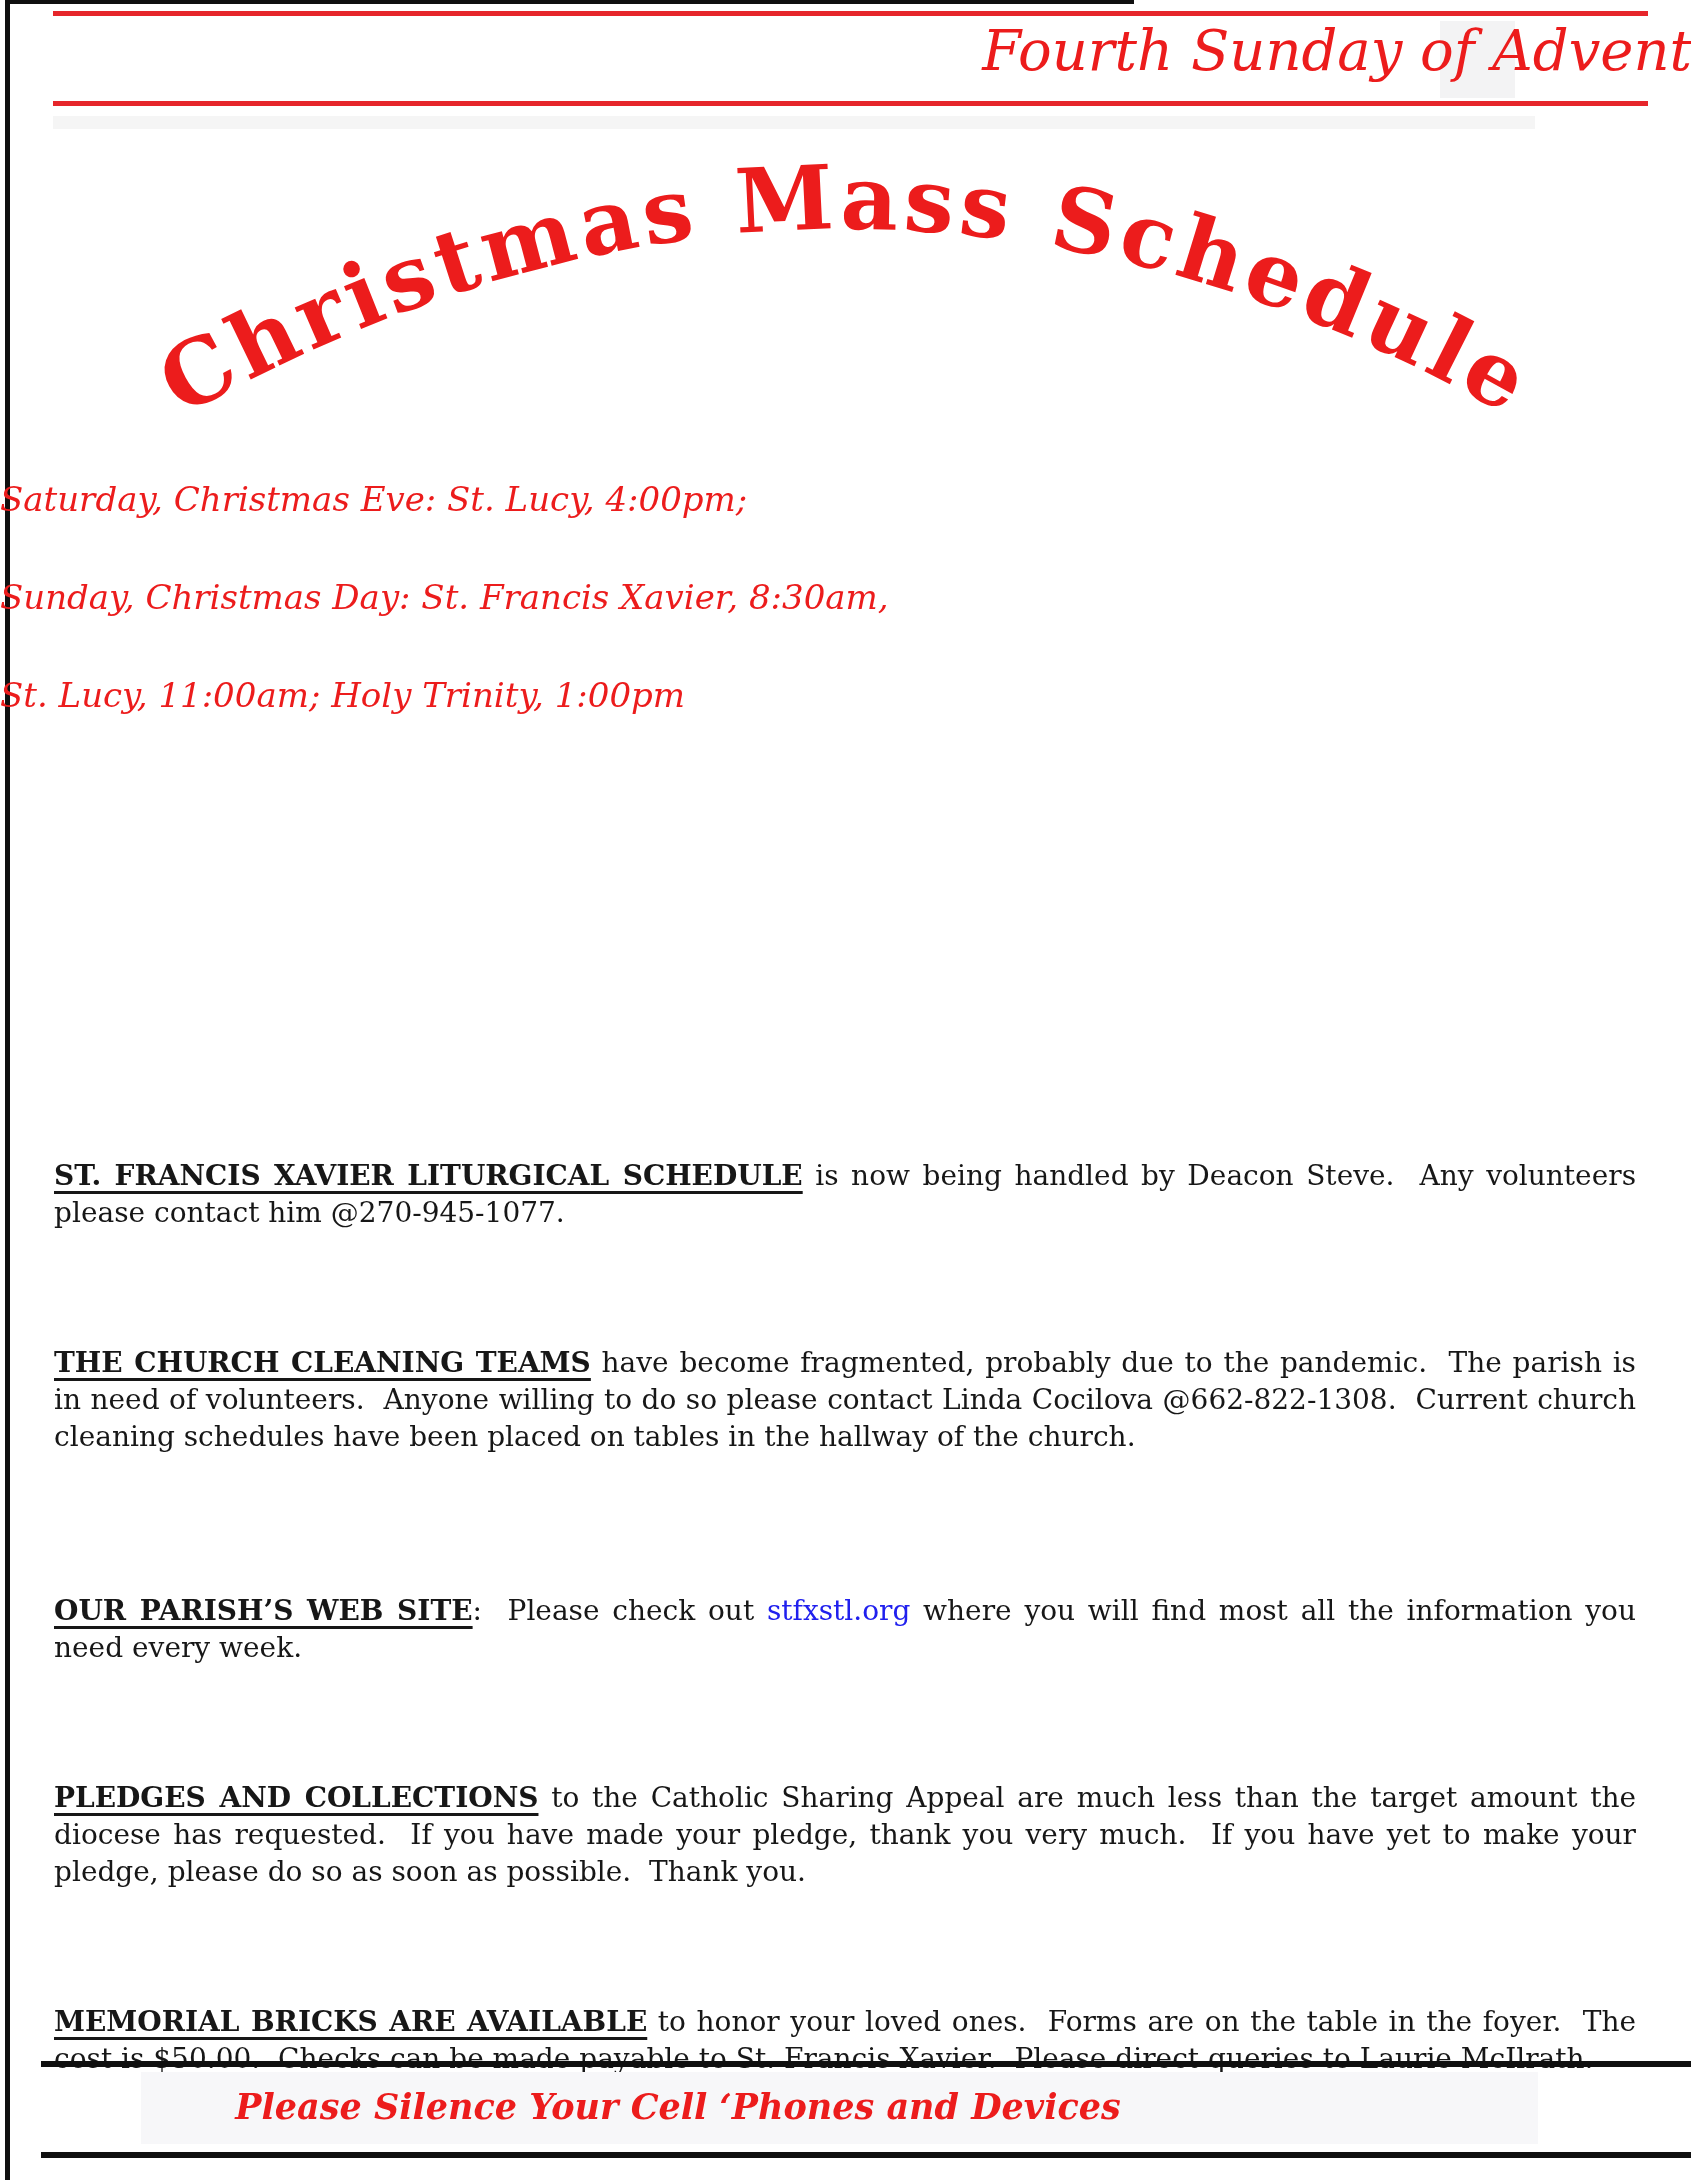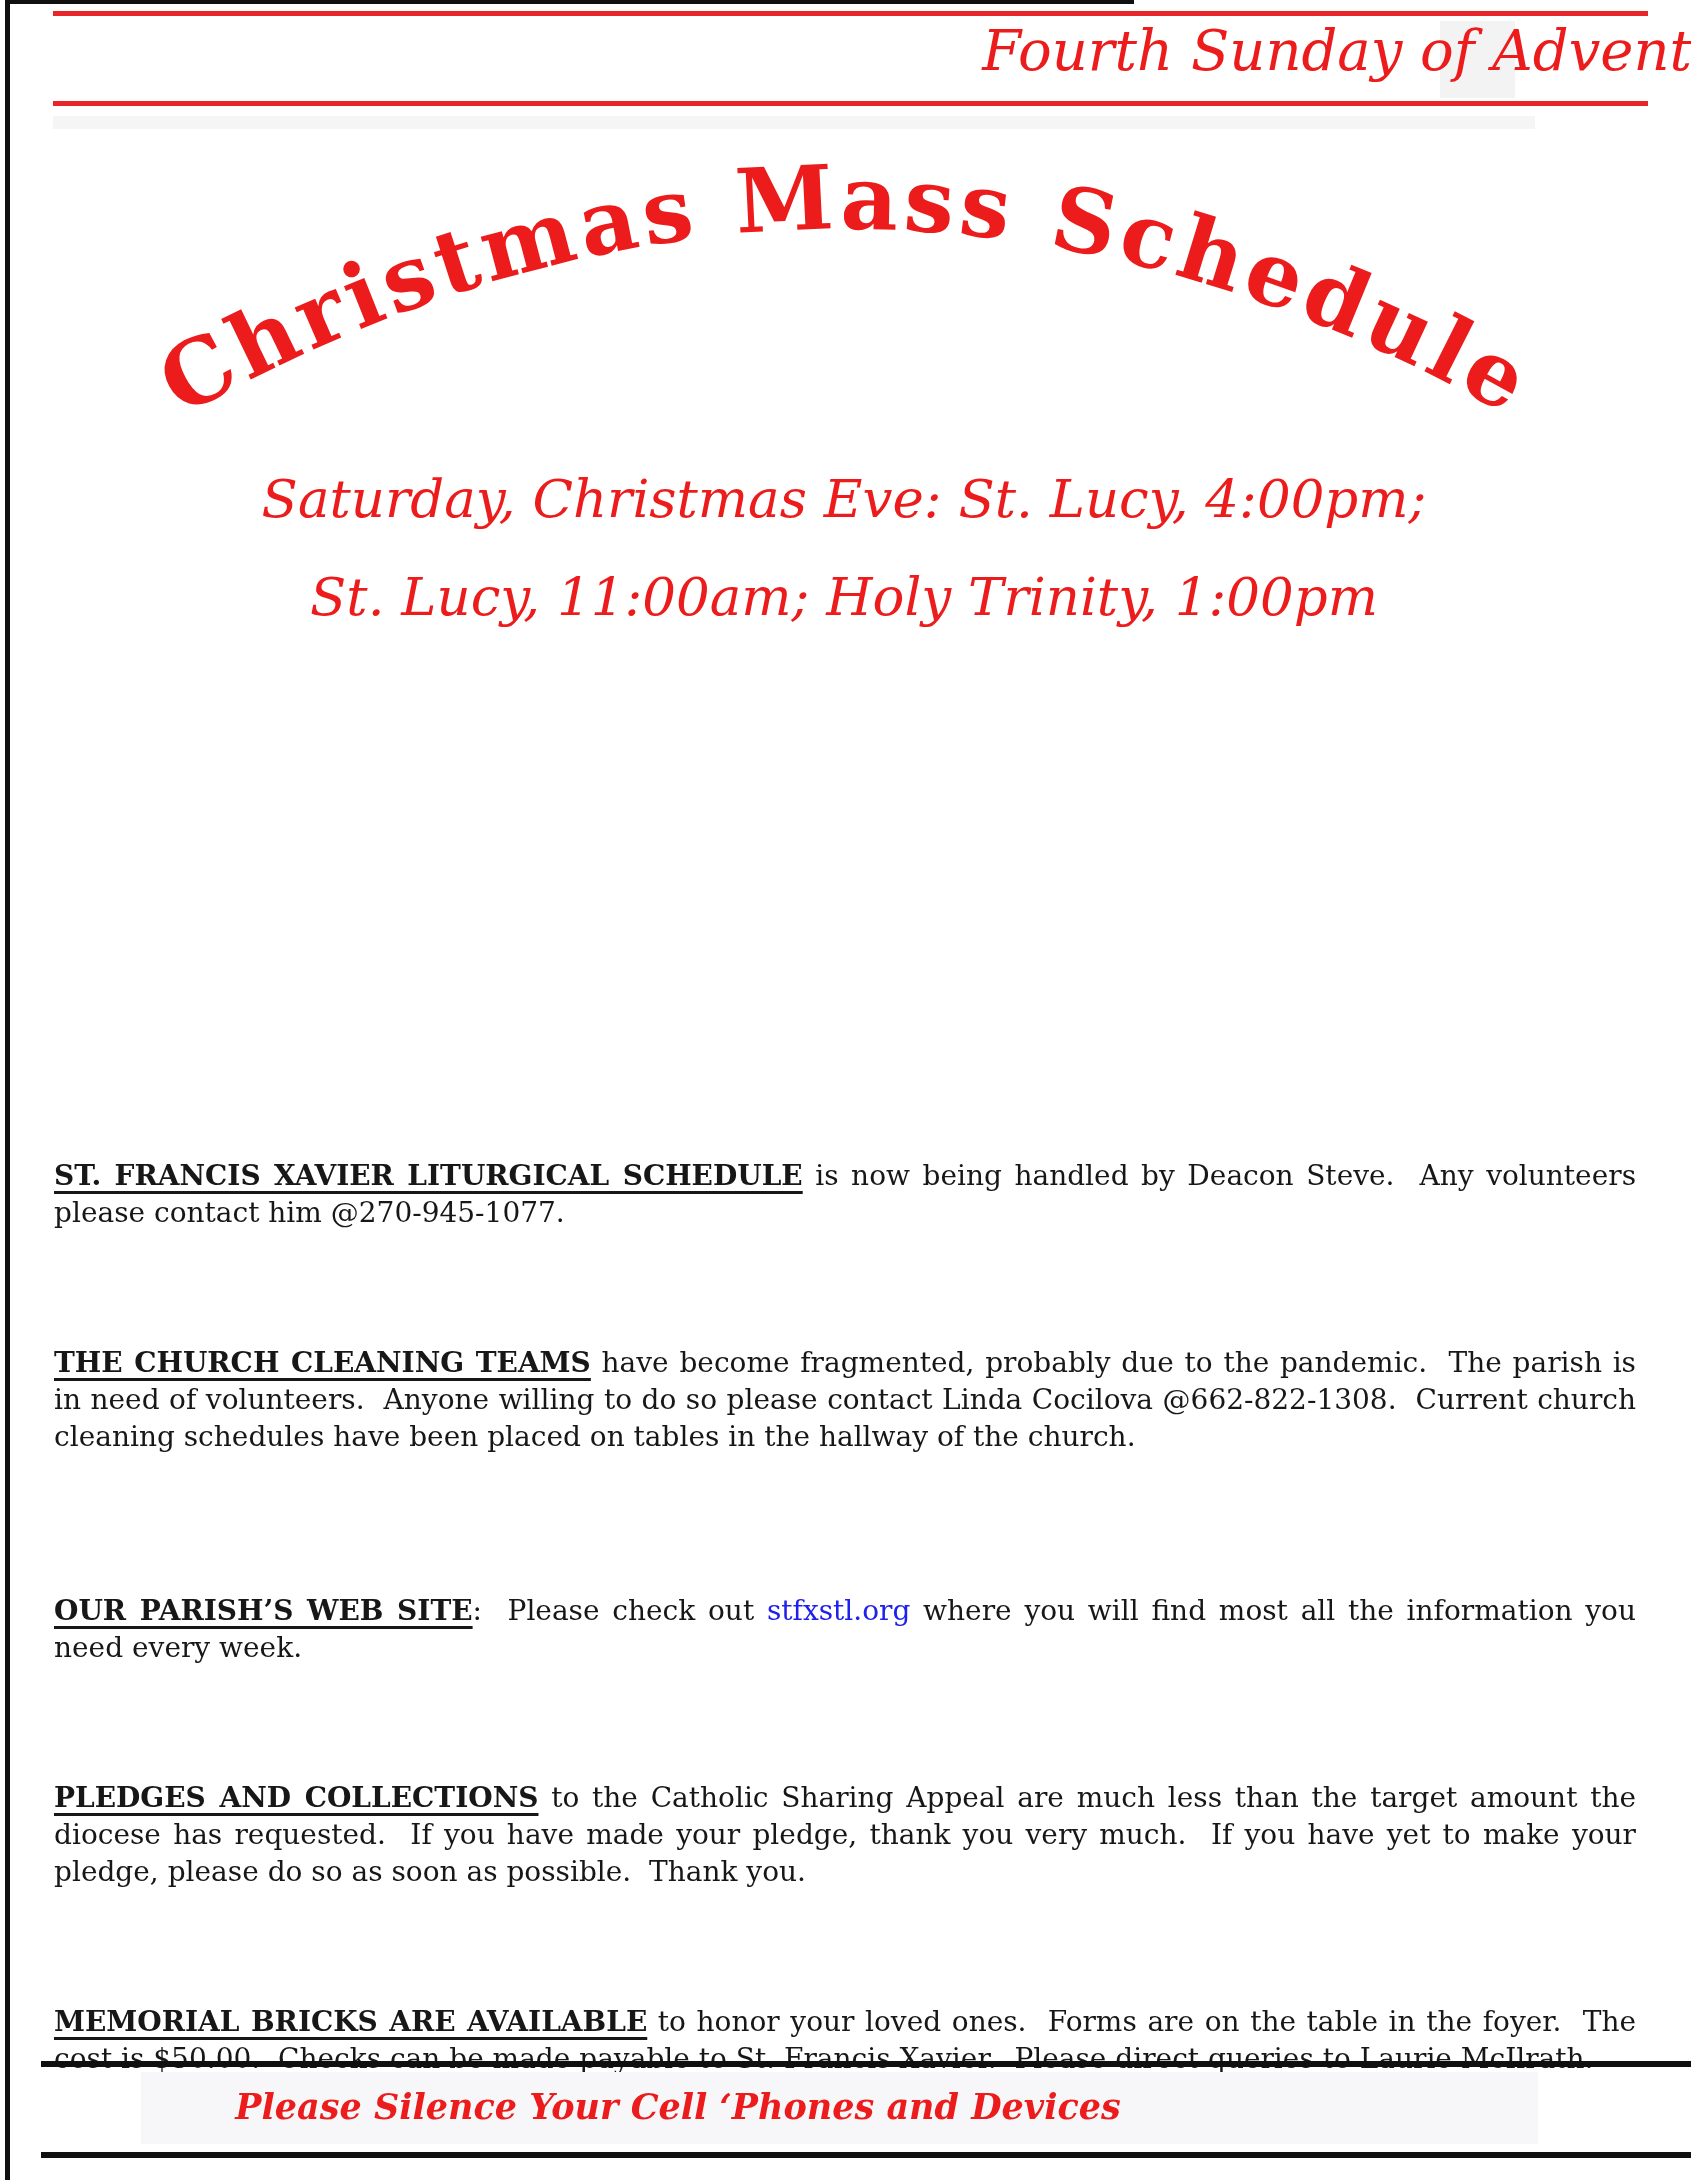--- a/index.html
+++ b/index.html
@@ -27,22 +27,22 @@
     color:var(--red);font-style:italic;font-size:56px;line-height:1.1;
   }
   
   .arch-svg{position:absolute;top:101px;left:75px;}
   .arch-text{
     fill:var(--red);font-family:"DejaVu Serif", serif;font-weight:bold;
     font-size:104px;letter-spacing:6px;
   }
   
   .schedule{
-    position:absolute;top:450px;left:0;width:1688px;text-align:center;
-    color:var(--red);font-style:italic;font-size:53px;line-height:98px;
+    position:absolute;top:450px;left:0;width:1688px;text-align:left;
+    color:var(--red);font-style:italic;font-size:34px;line-height:98px;
   }
   
   .annwrap{
     position:absolute;top:1083px;left:54px;width:1582px;
     color:var(--ink);font-size:28px;line-height:37px;
     text-align:justify;white-space:pre-wrap;
   }
   .ann{margin:0 0 39px 0;}
   .ann.big-gap{margin-bottom:63px;}
   .hd{
@@ -76,20 +76,21 @@
 
   <svg class="arch-svg" width="1542" height="375" viewBox="0 0 1810 440">
     <defs>
       <path id="archPath" d="M 75 400 Q 905 -100 1735 400" fill="none"></path>
     </defs>
     <text class="arch-text"><textPath href="#archPath" startOffset="50%" text-anchor="middle">Christmas Mass Schedule</textPath></text>
   </svg>
 
   <div class="schedule">
     <div class="sched-line">Saturday, Christmas Eve:  St. Lucy, 4:00pm;</div>
+    <div class="sched-line">Sunday, Christmas Day:  St. Francis Xavier, 8:30am,</div>
     <div class="sched-line">St. Lucy, 11:00am; Holy Trinity, 1:00pm</div>
   </div>
 
   <div class="annwrap">
     <p class="ann"><span class="hd">ST. FRANCIS XAVIER LITURGICAL SCHEDULE</span><span> is now being handled by Deacon Steve.  Any volunteers please contact him @270-945-1077.</span></p>
     <p class="ann big-gap"><span class="hd">THE CHURCH CLEANING TEAMS</span><span> have become fragmented, probably due to the pandemic.  The parish is in need of volunteers.  Anyone willing to do so please contact Linda Cocilova @662-822-1308.  Current church cleaning schedules have been placed on tables in the hallway of the church.</span></p>
     <p class="ann"><span class="hd">OUR PARISH’S WEB SITE</span><span>:  Please check out </span><a class="weblink">stfxstl.org</a><span> where you will find most all the information you need every week.</span></p>
     <p class="ann"><span class="hd">PLEDGES AND COLLECTIONS</span><span> to the Catholic Sharing Appeal are much less than the target amount the diocese has requested.  If you have made your pledge, thank you very much.  If you have yet to make your pledge, please do so as soon as possible.  Thank you.</span></p>
     <p class="ann"><span class="hd">MEMORIAL BRICKS ARE AVAILABLE</span><span> to honor your loved ones.  Forms are on the table in the foyer.  The cost is $50.00.  Checks can be made payable to St. Francis Xavier.  Please direct queries to Laurie McIlrath.</span></p>
     

